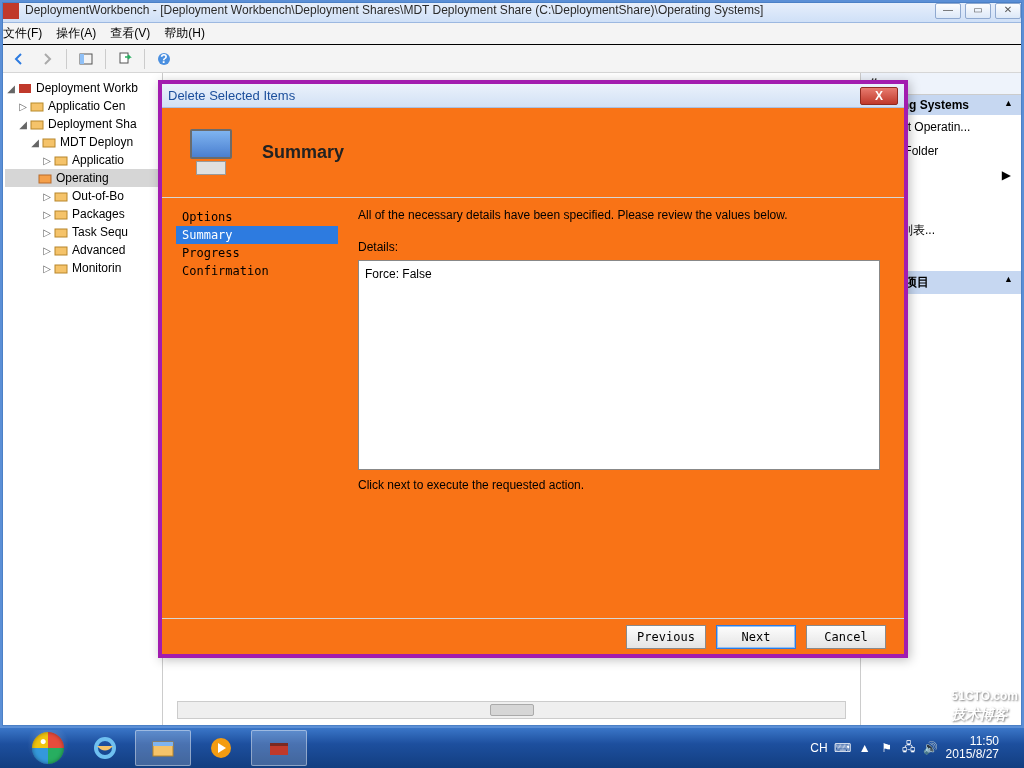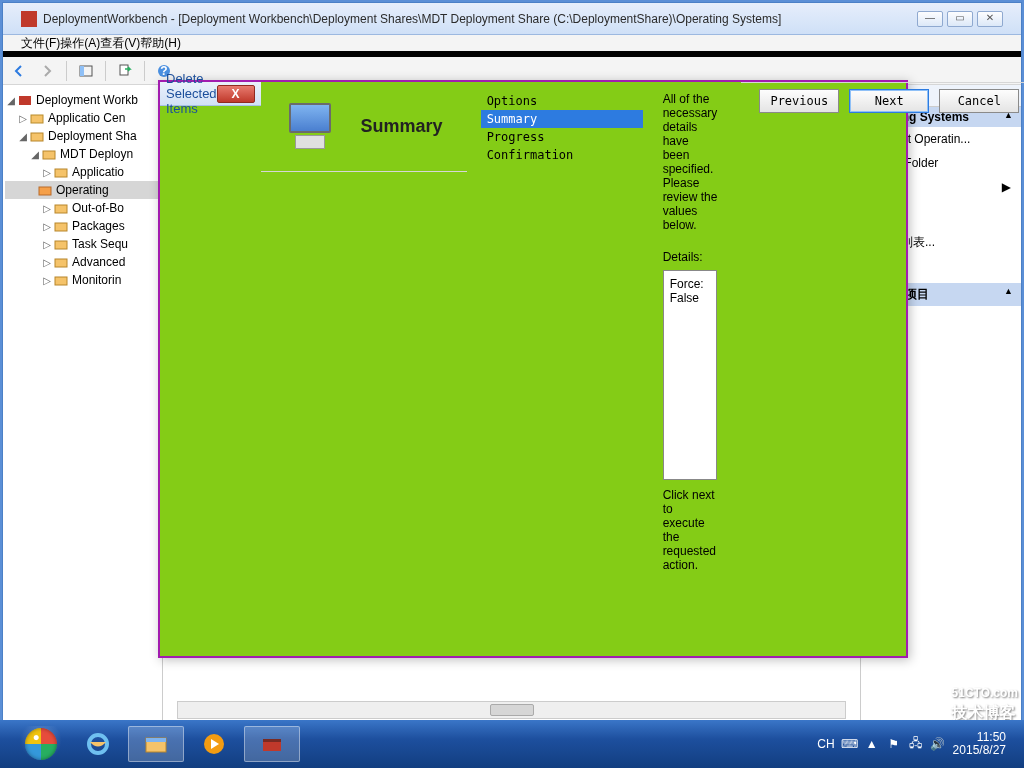--- a/index.html
+++ b/index.html
@@ -1,25 +1,25 @@
 <!DOCTYPE html>
 <html><head>
 <meta charset="utf-8">
 <style>
 * { box-sizing: border-box; margin: 0; padding: 0; font-family: "Microsoft YaHei", "Segoe UI", Tahoma, sans-serif; font-size: 12px; }
 body { width: 1024px; height: 768px; background: #5b8fd6; overflow: hidden; position: relative; }
 
 
 .mmc-window { position: absolute; left: 2px; top: 2px; right: 2px; bottom: 42px; background: #fff; border: 1px solid #4b80c6; display: flex; flex-direction: column; }
-.mmc-titlebar { height: 32px; background: linear-gradient(#e6eefb, #cfe0f7); border-bottom: 1px solid #9cb8e0; display: flex; align-items: center; padding: 0 18px; }
+.mmc-titlebar { height: 20px; background: linear-gradient(#e6eefb, #cfe0f7); border-bottom: 1px solid #9cb8e0; display: flex; padding: 0 0; }
 .mmc-titlebar .icon { width: 16px; height: 16px; background: #c0392b; margin-right: 6px; }
 .mmc-titlebar .title { flex: 1; color: #2b2b2b; }
 .mmc-titlebar .winbtns { display: flex; gap: 4px; }
 .mmc-titlebar .wb { width: 26px; height: 16px; border: 1px solid #8fa9d0; border-radius: 2px; background: linear-gradient(#fdfdfe, #dce8f8); text-align: center; line-height: 12px; font-size: 10px; cursor: pointer; color:#555; }
-.menu-bar { height: 22px; display: flex; align-items: center; padding: 0 18px; gap: 0; background: #f4f4f4; border-bottom: 6px solid #000000; }
+.menu-bar { height: 22px; display: flex; align-items: center; padding: 0 0; gap: 14px; background: #f4f4f4; border-bottom: 1px solid #000000; }
 .menu-bar span { cursor: pointer; }
 .toolbar { height: 28px; display: flex; align-items: center; padding: 0 4px; gap: 4px; background: #f4f4f4; border-bottom: 1px solid #d6d6d6; }
 .tbtn { width: 24px; height: 22px; border: 1px solid transparent; display: flex; align-items: center; justify-content: center; cursor: pointer; }
 .tbtn svg { width: 16px; height: 16px; }
 .toolbar .sep { width: 1px; height: 20px; background: #ccc; margin: 0 3px; }
 .mmc-body { flex: 1; display: flex; background: #fff; min-height: 0; }
 
 
 .tree { width: 160px; border-right: 1px solid #ccc; padding: 6px 2px; overflow: hidden; }
 .tree-row { display: flex; align-items: center; height: 18px; white-space: nowrap; cursor: pointer; }
@@ -34,21 +34,21 @@
 .center .scrollbar .thumb { width: 44px; height: 12px; background: #d6d6d6; border: 1px solid #aaa; border-radius: 2px; margin-left: auto; margin-right: auto; }
 
 
 .actions { width: 160px; background: #fff; }
 .actions .ahdr { height: 22px; background: #eef3fb; border-bottom: 1px solid #ccc; padding: 3px 8px; font-weight: bold; color: #333; }
 .actions .sect { background: #c6d7f1; padding: 3px 8px; display:flex; justify-content: space-between; font-weight: bold; }
 .actions .sect .arr { font-size: 9px; }
 .actions .aitem { padding: 5px 10px 5px 16px; cursor: pointer; display:flex; justify-content: space-between; }
 
 
-.wizard { position: absolute; left: 158px; top: 80px; width: 750px; height: 578px; background: #84cc16; border: 2px solid #a21caf; box-shadow: 2px 2px 10px rgba(0,0,0,.25); display: flex; }
+.wizard { position: absolute; left: 158px; top: 80px; width: 750px; height: 578px; background: #f97316; border: 4px solid #a21caf; box-shadow: 2px 2px 10px rgba(0,0,0,.25); display: flex; flex-direction: column; }
 .wiz-title { height: 24px; background: linear-gradient(#eaf1fb, #d2e1f5); border-bottom: 1px solid #a9c1e4; display: flex; align-items: center; padding: 0 6px; }
 .wiz-title .t { flex: 1; color: #1b4e9b; font-size: 13px; }
 .wiz-title .close { width: 38px; height: 18px; background: linear-gradient(#e87b6f, #c0392b); border: 1px solid #8f2a20; border-radius: 2px; color: #fff; text-align: center; line-height: 16px; font-weight: bold; cursor: pointer; }
 .wiz-header { height: 90px; display: flex; align-items: center; padding: 0 24px; gap: 20px; border-bottom: 1px solid #d6d6d6; }
 .wiz-header .hicon { width: 56px; height: 56px; position: relative; }
 .wiz-header .hicon .mon { width: 42px; height: 30px; background: linear-gradient(#7fb4f0, #4a7fd0); border: 2px solid #6b6b6b; border-radius: 2px; position: absolute; top: 4px; left: 4px; }
 .wiz-header .hicon .base { position:absolute; top:36px; left:10px; width:30px; height:14px; background:#e0e0e0; border:1px solid #9a9a9a; }
 .wiz-header h2 { font-size: 18px; font-weight: bold; color: #222; }
 .wiz-body { flex: 1; display: flex; min-height: 0; }
 .wiz-nav { width: 190px; padding: 10px 14px; }
@@ -57,30 +57,30 @@
 .wiz-content { flex: 1; padding: 10px 24px 10px 6px; font-family: "SimSun", monospace; }
 .wiz-content .instr { margin-bottom: 18px; }
 .wiz-content .lbl { margin-bottom: 6px; }
 .wiz-content .details-box { width: 100%; height: 210px; border: 1px solid #888; padding: 6px; font-family: Tahoma, sans-serif; font-size: 11px; background:#fff; }
 .wiz-content .hint { margin-top: 8px; }
 .wiz-buttons { height: 36px; border-top: 1px solid #d6d6d6; display: flex; align-items: center; justify-content: flex-end; padding: 0 18px; gap: 10px; }
 .btn { width: 80px; height: 24px; border: 1px solid #8a8a8a; background: linear-gradient(#fdfdfd, #e4e4e4); cursor: pointer; font-family: "SimSun", monospace; }
 .btn.def { border: 1px solid #2d7be0; box-shadow: 0 0 0 1px #8fc0f7 inset; }
 
 
-.taskbar { position: absolute; left: 0; right: 0; bottom: 0; height: 48px; background: linear-gradient(#3a76c8, #1d4f9e 40%, #123e80); display: flex; align-items: center; padding: 0 14px; }
+.taskbar { position: absolute; left: 0; right: 0; bottom: 0; height: 40px; background: linear-gradient(#3a76c8, #1d4f9e 40%, #123e80); display: flex; align-items: center; padding: 0 21px; }
 .start { width: 54px; height: 36px; border-radius: 4px; background: radial-gradient(circle at 50% 40%, rgba(255,255,255,.25), transparent 60%); display:flex; align-items:center; justify-content:center; cursor:pointer; }
 .orb { width: 32px; height: 32px; border-radius: 50%; background: radial-gradient(circle at 35% 30%, #fff 2px, transparent 3px), conic-gradient(#e74c3c 0 25%, #27ae60 25% 50%, #3498db 50% 75%, #f1c40f 75% 100%); box-shadow: inset 0 0 4px rgba(0,0,0,.4); }
 .tb-item { width: 56px; height: 36px; margin-left: 2px; display: flex; align-items: center; justify-content: center; cursor: pointer; border-radius: 2px; }
 .tb-item.active { background: rgba(255,255,255,.2); box-shadow: inset 0 0 0 1px rgba(255,255,255,.4); }
 .tray { margin-left: auto; display: flex; align-items: center; gap: 8px; color: #fff; font-size: 11px; }
 .tray .clk { text-align: right; line-height: 13px; margin-right: 4px; }
 .tray .ic { width: 14px; height: 14px; display:flex; align-items:center; justify-content:center; }
 .watermark { position:absolute; right:6px; bottom:44px; color:#fff; font-size:24px; font-weight:bold; text-shadow:1px 1px 2px rgba(0,0,0,.6); opacity:.85; pointer-events:none; }
-.watermark .sub { font-size:16px; display:block; }
+.watermark .sub { font-size:14px; display:block;font-style:italic; }
 </style>
 </head>
 <body>
 
 <div class="mmc-window">
   <div class="mmc-titlebar">
     <div class="icon"></div>
     <div class="title">DeploymentWorkbench - [Deployment Workbench\Deployment Shares\MDT Deployment Share (C:\DeploymentShare)\Operating Systems]</div>
     <div class="winbtns">
       <div class="wb">—</div>

